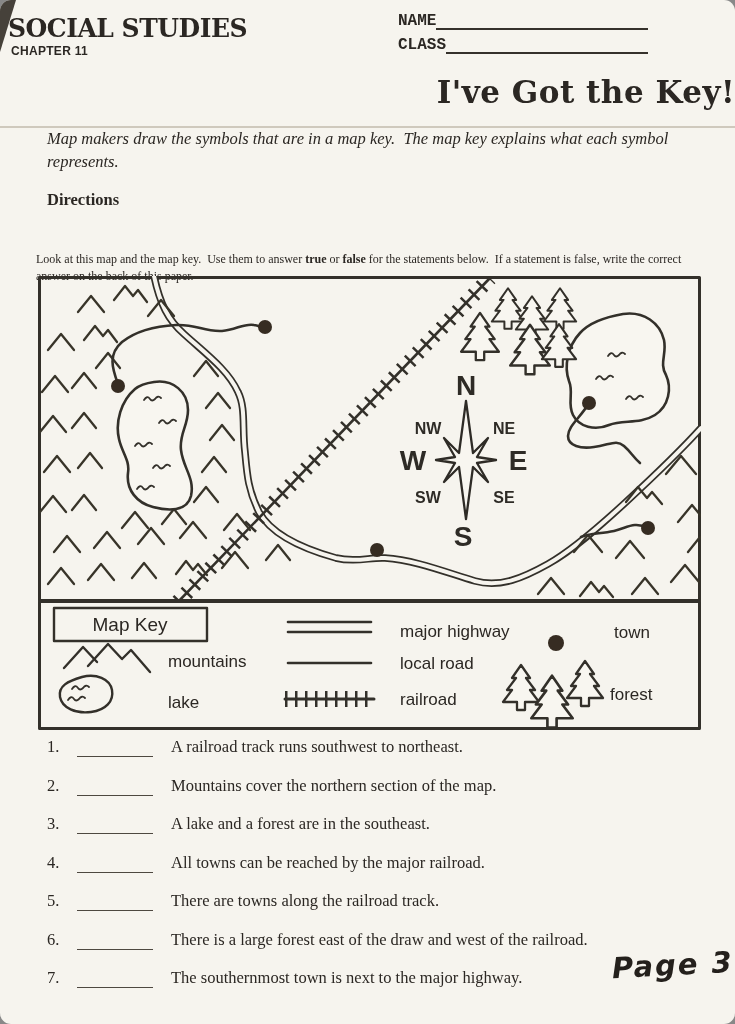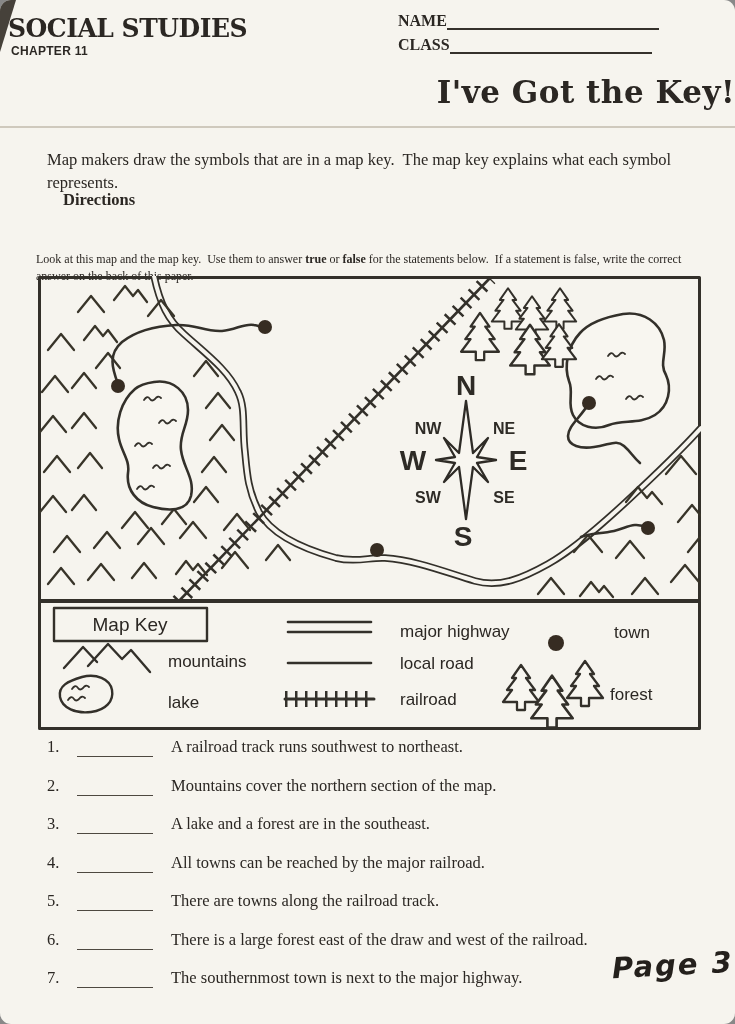--- a/index.html
+++ b/index.html
@@ -11,30 +11,30 @@
   }
   
   .corner-sliver{position:absolute;left:0;top:0;width:16px;height:52px;background:#46413a;
     clip-path:polygon(0 0,100% 0,0 100%);}
   .faint-rule{position:absolute;left:0;top:126px;width:735px;height:2px;background:#cfc9bd;}
   
   .subject{position:absolute;left:8px;top:14px;font-family:"DejaVu Serif",serif;
     font-weight:800;font-size:25px;letter-spacing:-.5px;transform:scaleY(1.02);}
   .chapter{position:absolute;left:11px;top:44px;font-family:"Liberation Sans",sans-serif;
     font-weight:700;font-size:12px;letter-spacing:.3px;}
-  .namefield{position:absolute;left:398px;top:8px;font-family:Liberation Serif, serif;
+  .namefield{position:absolute;left:398px;top:8px;font-family:Liberation Mono, monospace;
     font-weight:700;font-size:16px;}
   .namefield .row{display:flex;align-items:flex-end;height:22px;margin-bottom:2px;}
   .blankline{display:inline-block;border-bottom:2px solid #35312b;height:18px;}
   .title{position:absolute;left:0;top:74px;width:735px;text-align:right;
     font-family:"DejaVu Serif",serif;font-weight:800;font-size:31px;letter-spacing:.5px;}
   
   .para{position:absolute;font-size:16.5px;line-height:1.42;white-space:pre-wrap;}
-  .intro{left:47px;top:148px;width:642px;}
-  .dirhead{position:absolute;left:47px;top:190px;font-size:16.5px;font-weight:700;margin-left:16px;}
+  .intro{left:47px;top:127px;width:642px;font-style:italic;}
+  .dirhead{position:absolute;left:47px;top:190px;font-size:16.5px;font-weight:700;}
   .dirs{left:36px;top:225px;width:672px;font-size:12px;margin-top:26px;}
   .dirs b{font-weight:700;}
   
   .mapbox{position:absolute;left:38px;top:276px;width:663px;height:326px;}
   .keybox{position:absolute;left:38px;top:600px;width:663px;height:146px;}
   svg{display:block;}
   .q-list{position:absolute;left:47px;top:736px;width:660px;display:flex;
     flex-direction:column;gap:17.5px;}
   .q-row{display:flex;align-items:flex-end;height:21px;font-size:16.5px;}
   .q-num{width:30px;}

